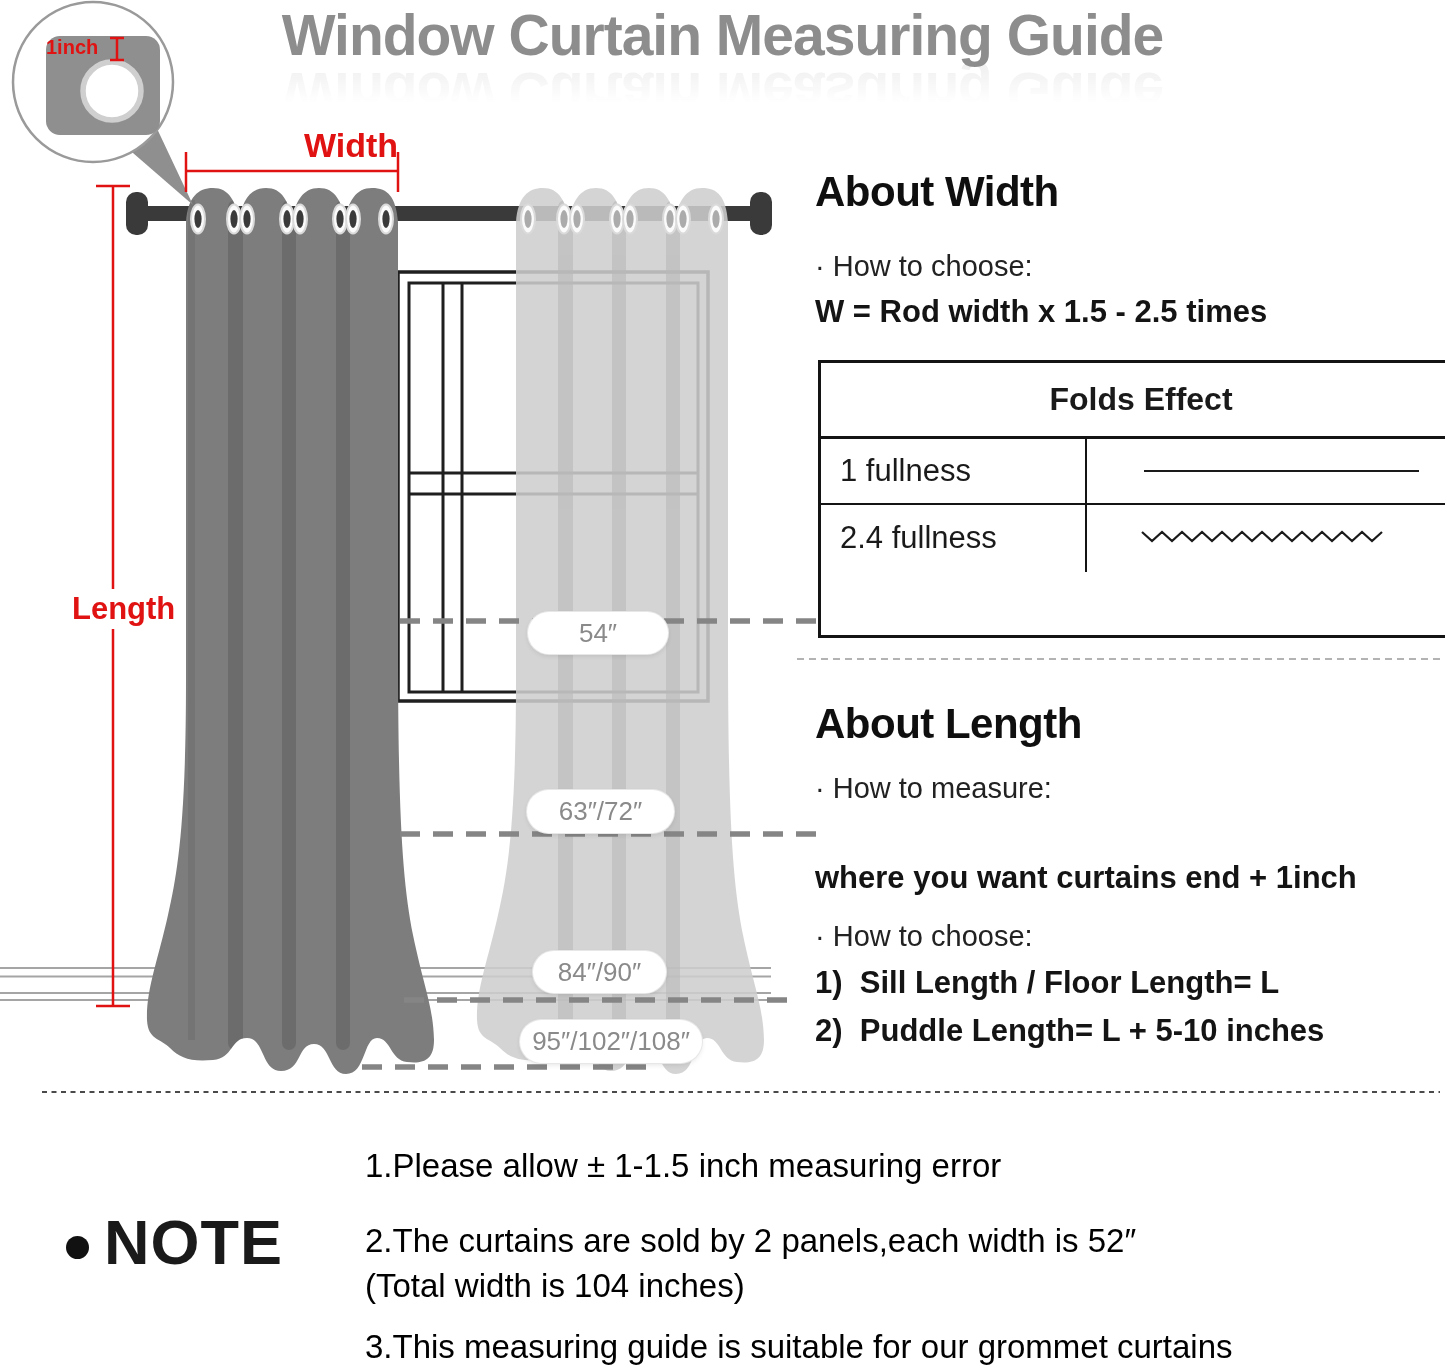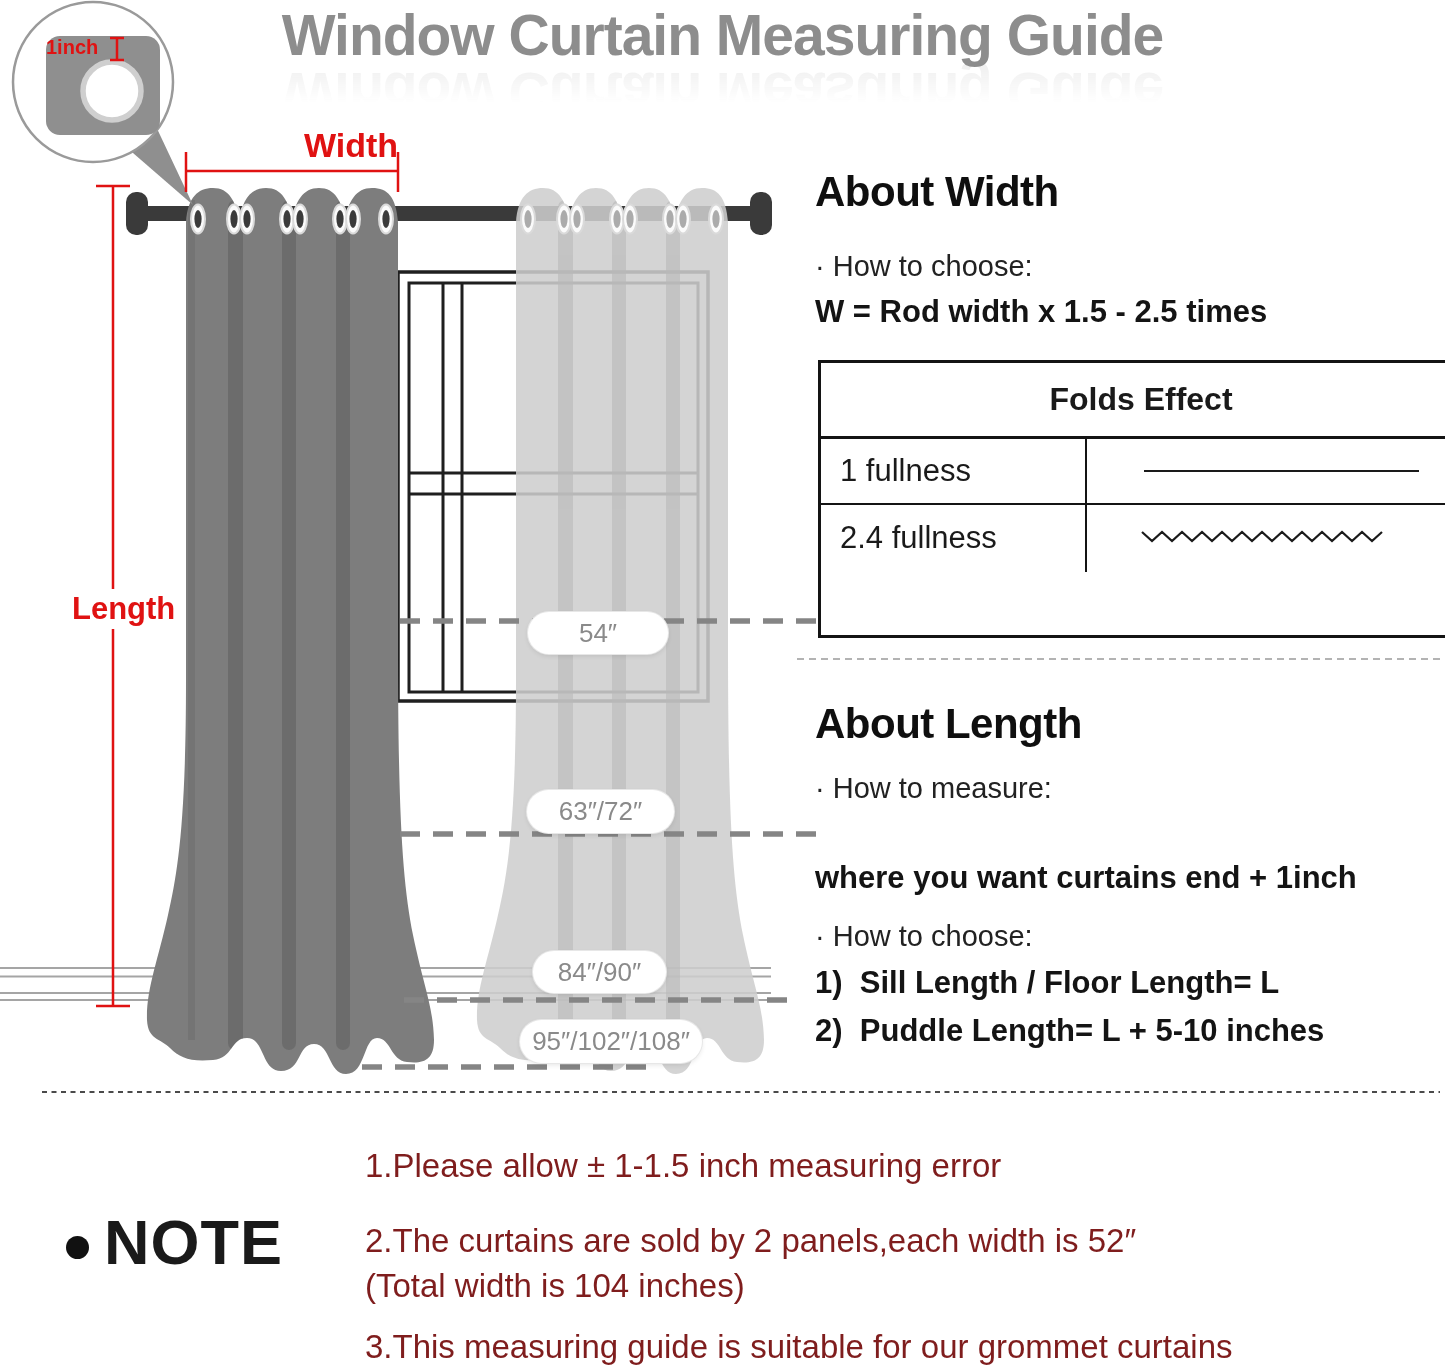--- a/index.html
+++ b/index.html
@@ -30,21 +30,21 @@
   .ft-header{height:76px;border-bottom:3px solid #141414;display:flex;align-items:center;
              justify-content:center;font-size:32px;font-weight:bold;box-sizing:border-box;}
   .ft-row{height:66.3px;display:flex;border-bottom:2.5px solid #141414;box-sizing:border-box;}
   .ft-row:last-child{border-bottom:none;}
   .ft-label{width:266px;border-right:2.5px solid #141414;display:flex;align-items:center;
             padding-left:19px;font-size:31px;box-sizing:border-box;}
   .ft-fold{flex:1;display:flex;align-items:center;justify-content:center;}
   
   .note-dot{left:66px;top:1236px;width:23px;height:23px;border-radius:50%;background:#111;}
   .note-head{left:104px;top:1206px;font-size:63px;font-weight:bold;letter-spacing:1px;}
-  .note-item{left:365px;font-size:33px;color:#7f1d1d;white-space:pre;}
+  .note-item{left:365px;font-size:33px;color:#000000;white-space:pre;}
 </style>
 </head>
 <body>
 
 <div id="canvas">
 
   <svg class="abs" style="left:0;top:0" width="1445" height="1368" viewBox="0 0 1445 1368">
     <defs>
       <path id="curtainShape" d="M186 222
         C188 197 198 188 213 188 C229 188 236 201 239 222

